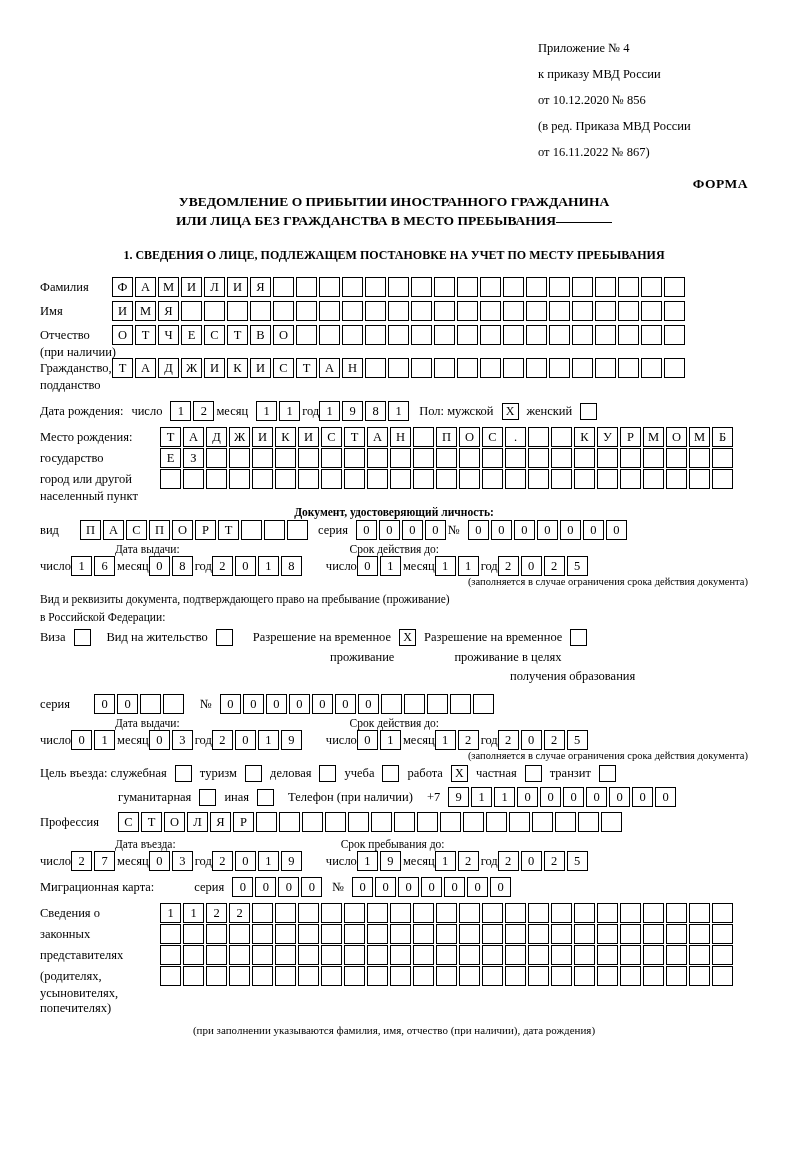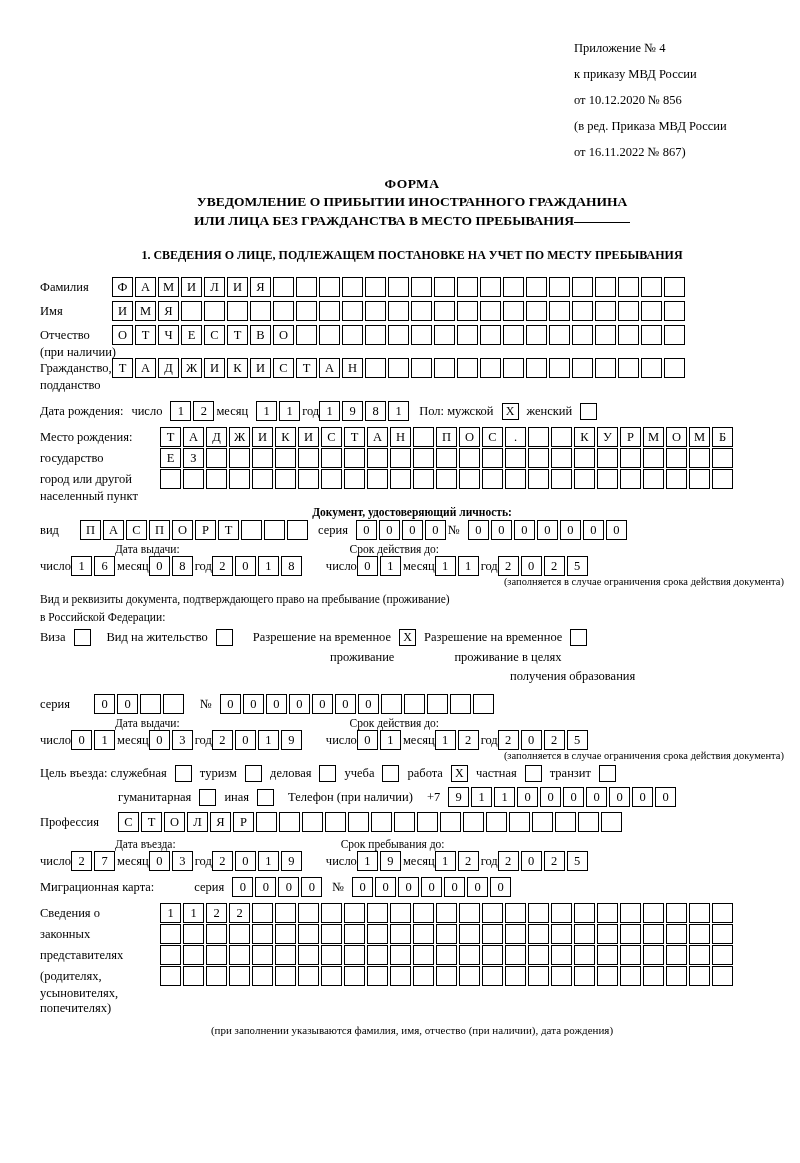--- a/index.html
+++ b/index.html
@@ -1,21 +1,21 @@
 <!DOCTYPE html>
 <html><head>
 <meta charset="utf-8">
 <style>
   html,body{margin:0;padding:0;background:#fff;}
   body{width:800px;height:1163px;font-family:"Liberation Serif",serif;color:#000;position:relative;}
-  .page{width:800px;height:1163px;position:relative;box-sizing:border-box;padding:30px 16px 10px 40px;}
+  .page{width:800px;height:1163px;position:relative;box-sizing:border-box;padding:30px 52px 10px 40px;}
   .hdr{margin-top:10px;text-align:left;font-size:12.5px;line-height:16px;}
   .hdr-wrap{display:flex;justify-content:flex-end;}
   .hdr-inner{width:210px;}
-  .forma{text-align:center;font-weight:bold;font-size:13.5px;margin-top:16px;letter-spacing:.5px;}
+  .forma{text-align:right;font-weight:bold;font-size:13.5px;margin-top:16px;letter-spacing:.5px;}
   .title{text-align:center;font-weight:bold;font-size:13.5px;line-height:19px;}
   .title .ul{display:inline-block;width:56px;border-bottom:1px solid #000;vertical-align:2px;}
   .sect{text-align:center;font-weight:bold;font-size:12px;margin-top:18px;}
   .row{display:flex;align-items:center;margin-top:4px;}
   .lbl{font-size:12.5px;white-space:nowrap;}
   .lbl.sm{font-size:11.5px;}
   .cells{display:flex;}
   .c{width:21px;height:20px;border:1px solid #000;margin-right:2px;box-sizing:border-box;
      font-size:12.5px;line-height:18px;text-align:center;font-family:"Liberation Serif",serif;}
   .box{width:17px;height:17px;border:1px solid #000;box-sizing:border-box;display:inline-block;

